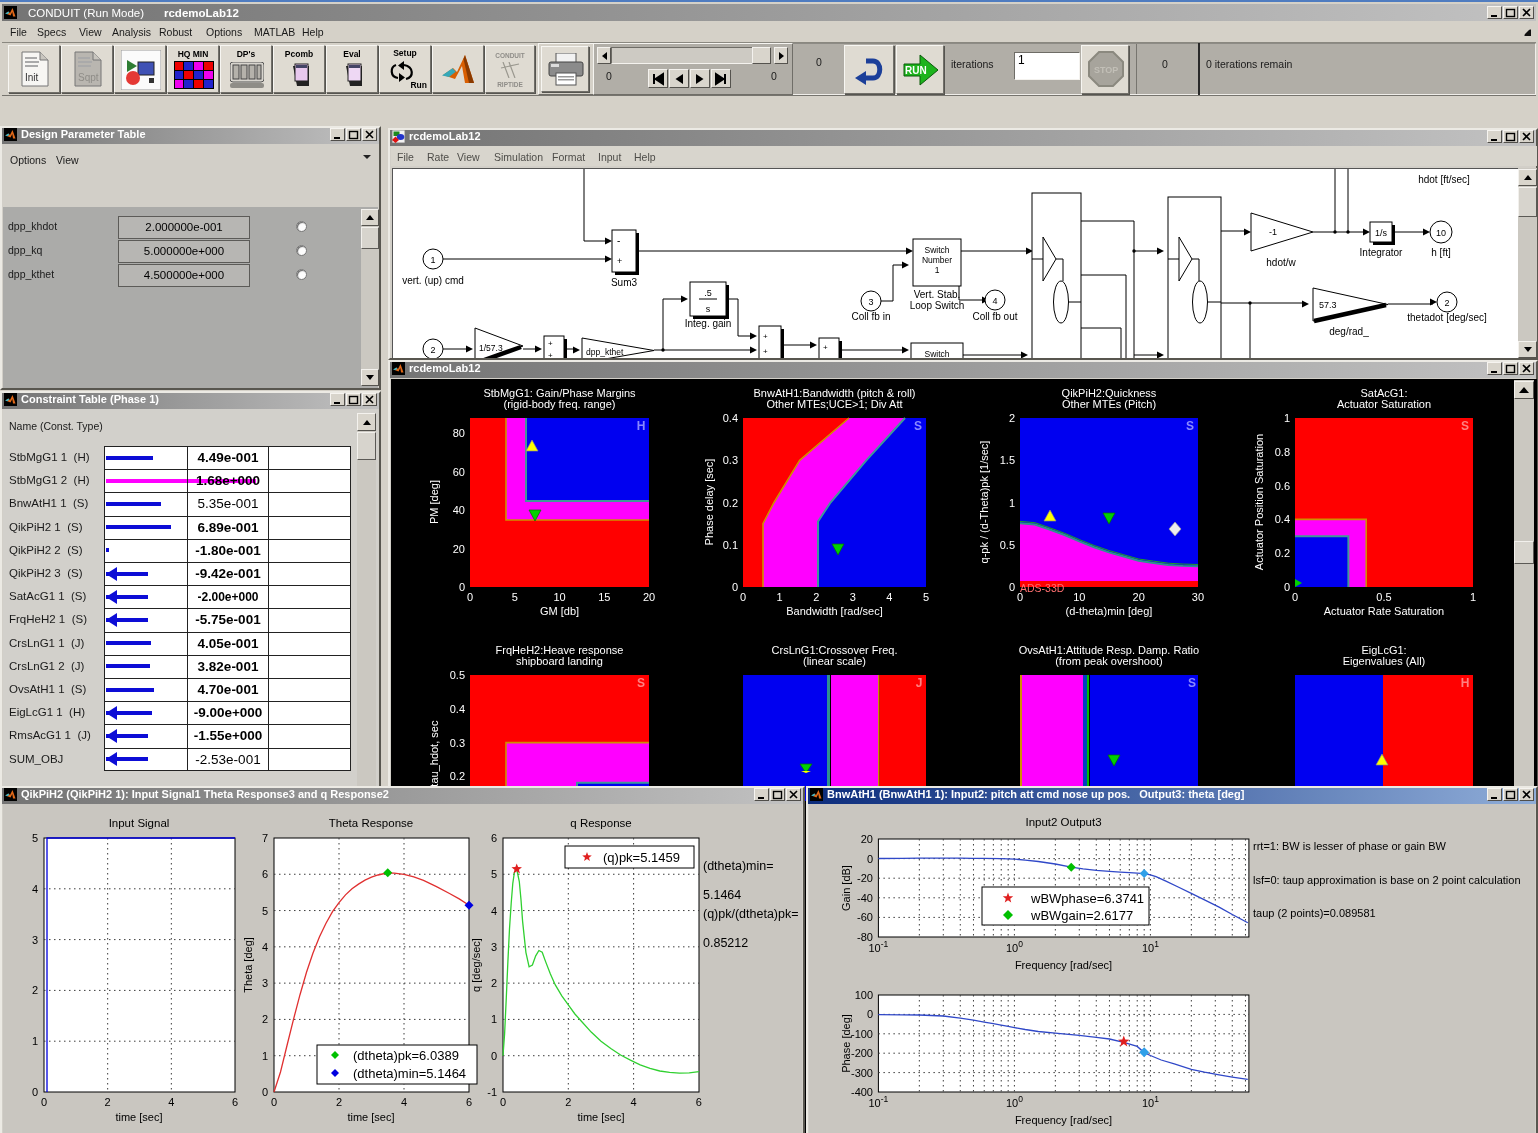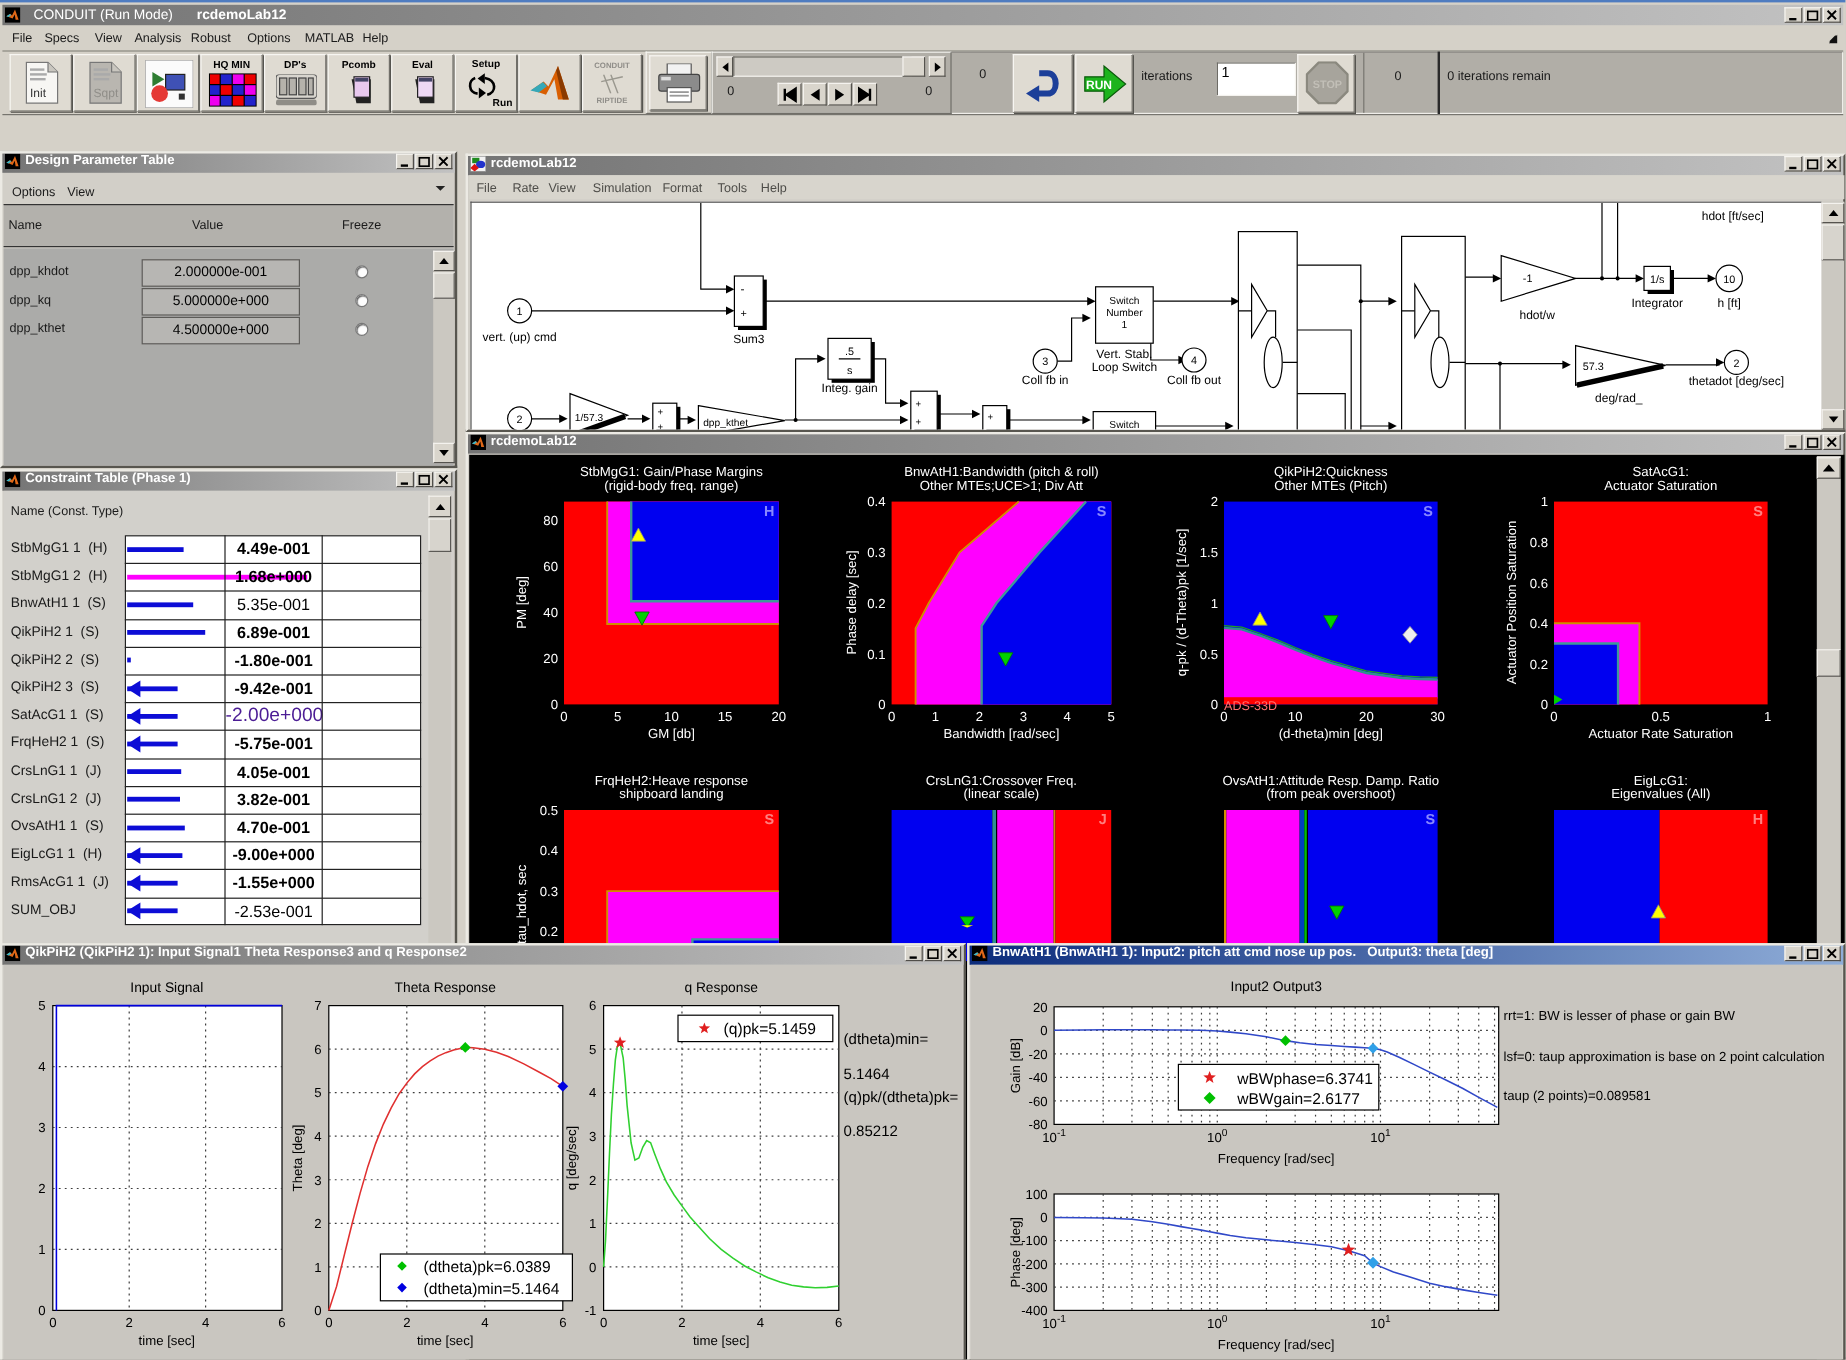--- a/index.html
+++ b/index.html
@@ -252,25 +252,20 @@
         <div class="wb">
           <svg width="12" height="10">
             <path d="M2 1 L9 8 M9 1 L2 8" stroke="#000" stroke-width="1.6"></path>
           </svg>
         </div>
       </div>
     </div>
     <div class="menu" style="left:8px;top:26px">Options</div>
     <div class="menu" style="left:54px;top:26px">View</div>
     <div class="abs" style="right:8px;top:27px;width:0;height:0;border:4px solid transparent;border-top-color:#222"></div>
-    <div class="abs" style="left:1px;top:42px;width:375px;height:36px;background:#b3b1ac;border-top:1px solid #333;border-bottom:1px solid #333">
-      <div class="menu" style="left:4px;top:11px">Name</div>
-      <div class="menu" style="left:157px;top:11px">Value</div>
-      <div class="menu" style="left:282px;top:11px">Freeze</div>
-    </div>
     <div class="abs" style="left:1px;top:79px;width:375px;height:181px;background:#ababa9"></div>
     <div class="menu" style="left:6px;top:92px">dpp_khdot</div>
     <div class="abs" style="left:116px;top:88px;width:132px;height:23px;background:#b7b6b3;border:1px solid #5c5b58;font-size:11.5px;text-align:center;line-height:21px;color:#000">2.000000e-001</div>
     <div class="abs" style="left:294px;top:93px;width:11px;height:11px;border-radius:50%;background:#fdfdfd;border:1px solid #777;box-shadow:inset 1px 1px 1px #666"></div>
     <div class="menu" style="left:6px;top:116px">dpp_kq</div>
     <div class="abs" style="left:116px;top:112px;width:132px;height:23px;background:#b7b6b3;border:1px solid #5c5b58;font-size:11.5px;text-align:center;line-height:21px;color:#000">5.000000e+000</div>
     <div class="abs" style="left:294px;top:117px;width:11px;height:11px;border-radius:50%;background:#fdfdfd;border:1px solid #777;box-shadow:inset 1px 1px 1px #666"></div>
     <div class="menu" style="left:6px;top:140px">dpp_kthet</div>
     <div class="abs" style="left:116px;top:136px;width:132px;height:23px;background:#b7b6b3;border:1px solid #5c5b58;font-size:11.5px;text-align:center;line-height:21px;color:#000">4.500000e+000</div>
     <div class="abs" style="left:294px;top:141px;width:11px;height:11px;border-radius:50%;background:#fdfdfd;border:1px solid #777;box-shadow:inset 1px 1px 1px #666"></div>
@@ -333,21 +328,21 @@
     <div class="abs" style="left:186px;top:147px;width:80px;height:22px;font-size:13.5px;font-weight:bold;color:#000;text-align:center;line-height:22px">-1.80e-001</div>
     <div class="menu" style="left:7px;top:174px;font-size:11.5px">QikPiH2 3  (S)</div>
     <div class="abs" style="left:102px;top:169px;width:247px;height:1px;background:#222"></div>
     <div class="abs" style="left:104px;top:179px;width:42px;height:4px;background:#0d0dd6"></div>
     <div class="abs" style="left:104px;top:174px;width:0;height:0;border:7px solid transparent;border-right:11px solid #0d0dd6;border-left:0"></div>
     <div class="abs" style="left:186px;top:170px;width:80px;height:22px;font-size:13.5px;font-weight:bold;color:#000;text-align:center;line-height:22px">-9.42e-001</div>
     <div class="menu" style="left:7px;top:197px;font-size:11.5px">SatAcG1 1  (S)</div>
     <div class="abs" style="left:102px;top:192px;width:247px;height:1px;background:#222"></div>
     <div class="abs" style="left:104px;top:202px;width:42px;height:4px;background:#0d0dd6"></div>
     <div class="abs" style="left:104px;top:197px;width:0;height:0;border:7px solid transparent;border-right:11px solid #0d0dd6;border-left:0"></div>
-    <div class="abs" style="left:186px;top:193px;width:80px;height:22px;font-size:16px;font-weight:normal;color:#4c1d95;text-align:center;line-height:22px">-2.00e+000</div>
+    <div class="abs" style="left:186px;top:193px;width:80px;height:22px;font-size:12px;font-weight:bold;color:#000000;text-align:center;line-height:22px">-2.00e+000</div>
     <div class="menu" style="left:7px;top:220px;font-size:11.5px">FrqHeH2 1  (S)</div>
     <div class="abs" style="left:102px;top:215px;width:247px;height:1px;background:#222"></div>
     <div class="abs" style="left:104px;top:225px;width:42px;height:4px;background:#0d0dd6"></div>
     <div class="abs" style="left:104px;top:220px;width:0;height:0;border:7px solid transparent;border-right:11px solid #0d0dd6;border-left:0"></div>
     <div class="abs" style="left:186px;top:216px;width:80px;height:22px;font-size:13.5px;font-weight:bold;color:#000;text-align:center;line-height:22px">-5.75e-001</div>
     <div class="menu" style="left:7px;top:244px;font-size:11.5px">CrsLnG1 1  (J)</div>
     <div class="abs" style="left:102px;top:239px;width:247px;height:1px;background:#222"></div>
     <div class="abs" style="left:104px;top:248px;width:45px;height:4px;background:#0d0dd6"></div>
     <div class="abs" style="left:186px;top:240px;width:80px;height:22px;font-size:13.5px;font-weight:bold;color:#000;text-align:center;line-height:22px">4.05e-001</div>
     <div class="menu" style="left:7px;top:267px;font-size:11.5px">CrsLnG1 2  (J)</div>
@@ -407,21 +402,21 @@
           </svg>
         </div>
       </div>
     </div>
     <div class="abs" style="left:1px;top:16px;width:1146px;height:20px;background:#d8d5cd"></div>
     <div class="menu" style="left:7px;top:21px;color:#4e4d49">File</div>
     <div class="menu" style="left:37px;top:21px;color:#4e4d49">Rate</div>
     <div class="menu" style="left:67px;top:21px;color:#4e4d49">View</div>
     <div class="menu" style="left:104px;top:21px;color:#4e4d49">Simulation</div>
     <div class="menu" style="left:162px;top:21px;color:#4e4d49">Format</div>
-    <div class="menu" style="left:208px;top:21px;color:#4e4d49">Tools</div>
+    <div class="menu" style="left:208px;top:21px;color:#4e4d49">Input</div>
     <div class="menu" style="left:244px;top:21px;color:#4e4d49">Help</div>
     <div class="abs" style="left:2px;top:38px;width:1126px;height:190px;background:#fff;border-top:1px solid #555;border-left:1px solid #555;overflow:hidden">
       <svg width="1126" height="190" style="position:absolute;left:0;top:0" font-family="Liberation Sans">
         <g fill="none" stroke="#000" stroke-width="1">
           <path d="M191,0 V72 H215"></path>
           <polygon points="219,72 212,68.5 212,75.5" fill="#000" stroke="none"></polygon>
           <path d="M50,90 H215"></path>
           <polygon points="219,90 212,86.5 212,93.5" fill="#000" stroke="none"></polygon>
           <path d="M243,82 H516"></path>
           <polygon points="520,82 513,78.5 513,85.5" fill="#000" stroke="none"></polygon>

